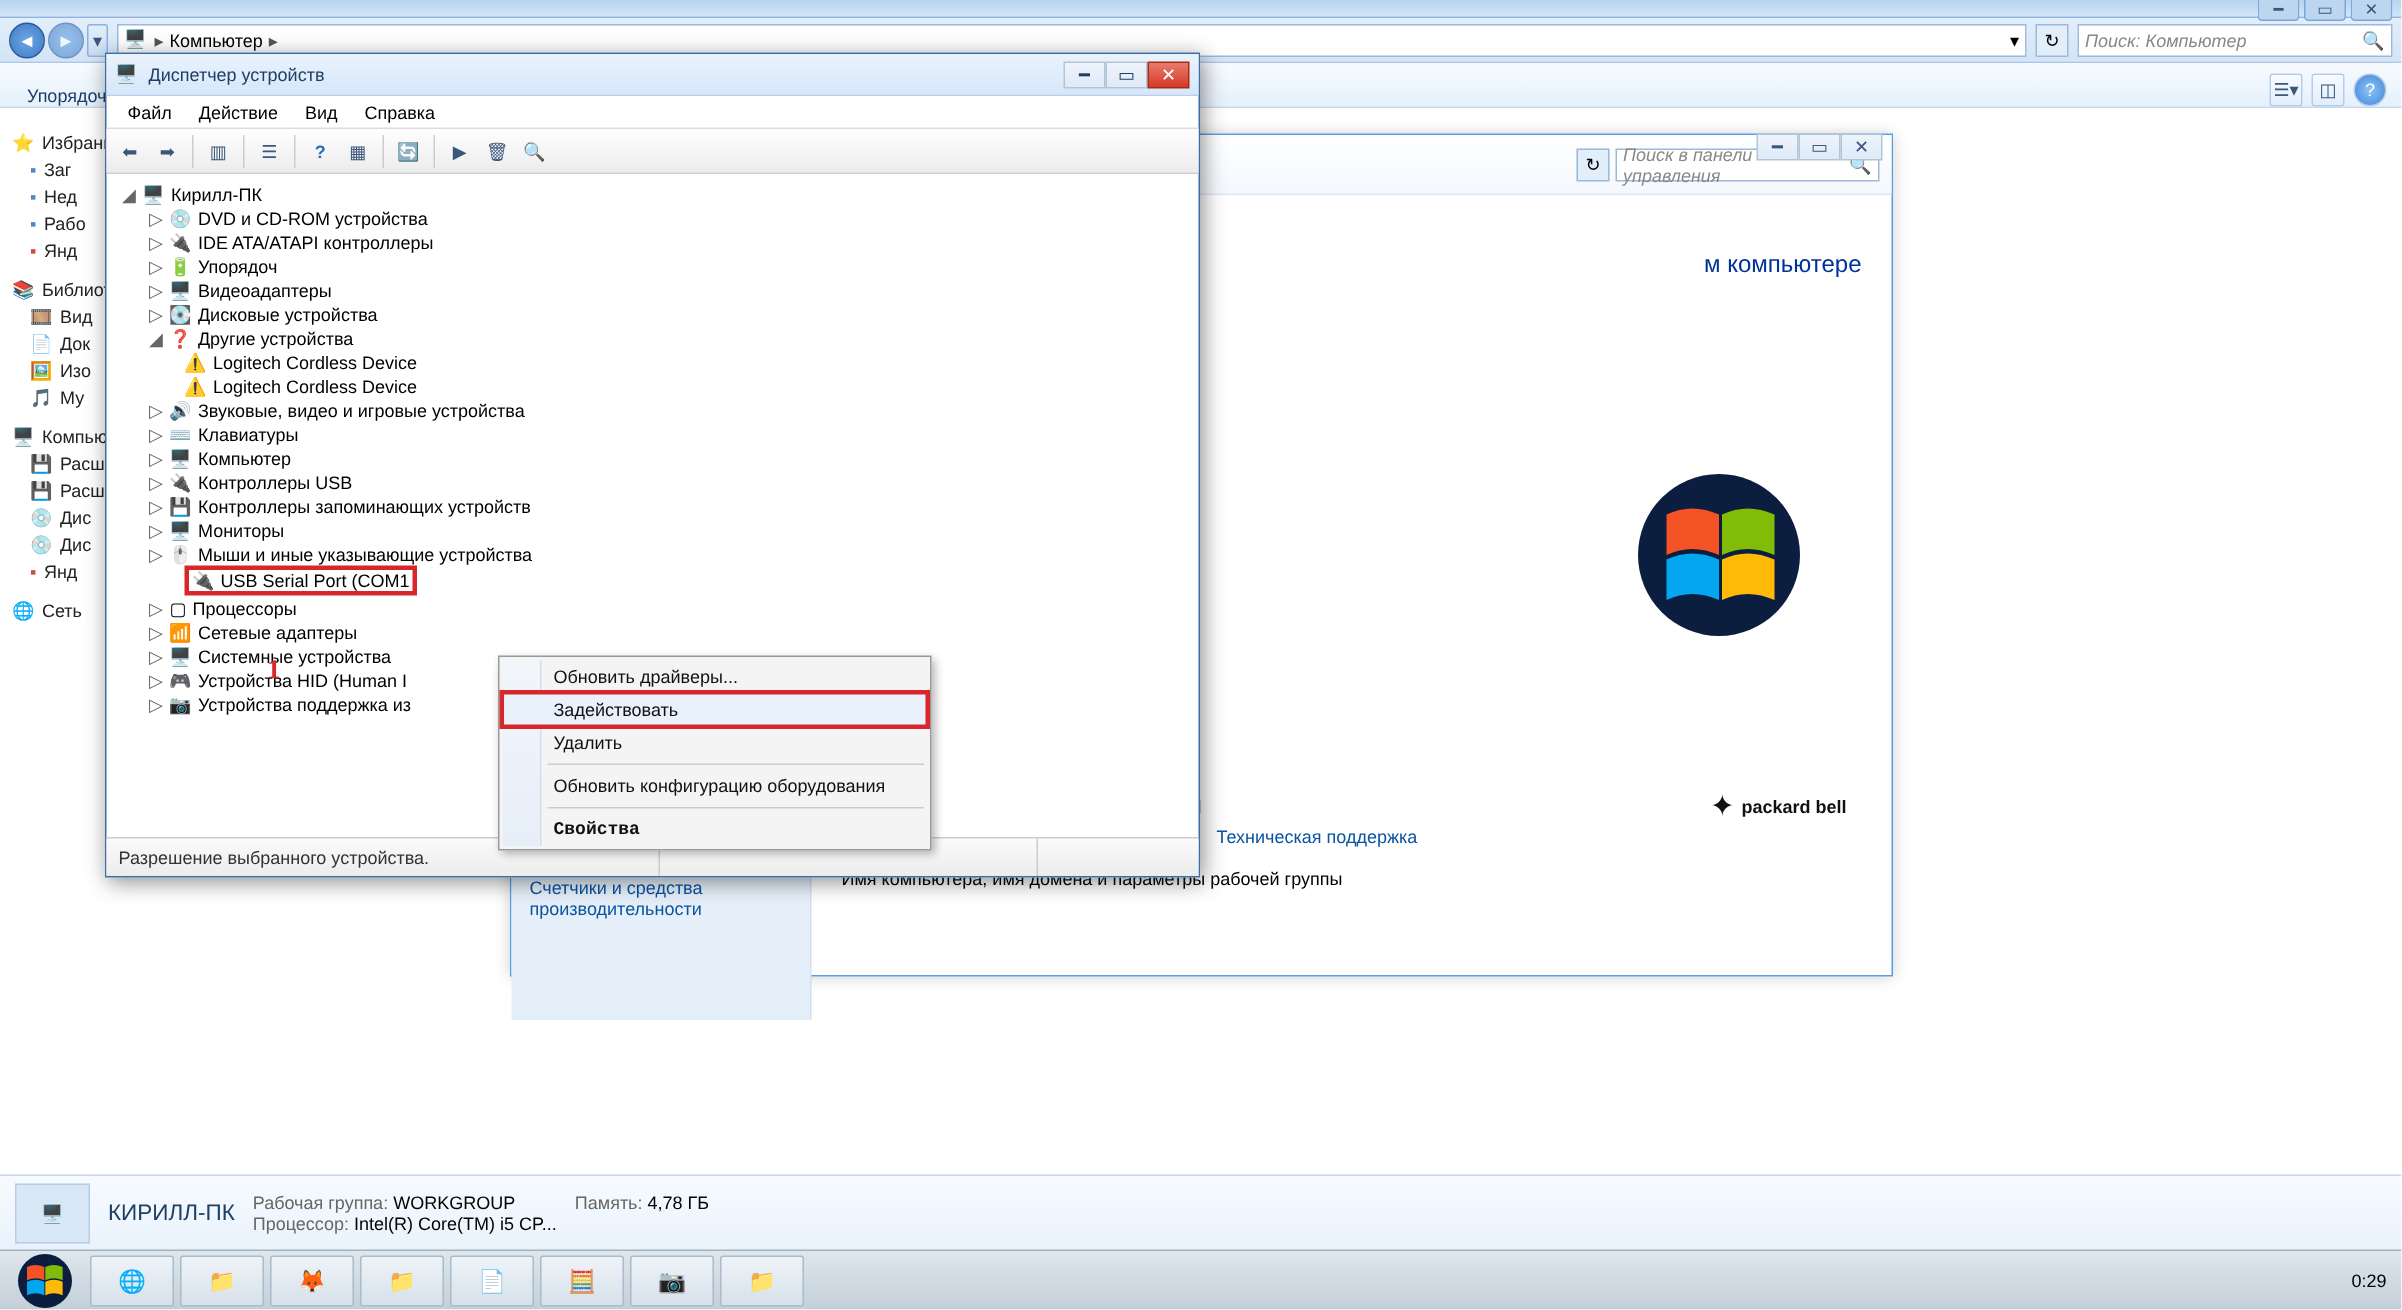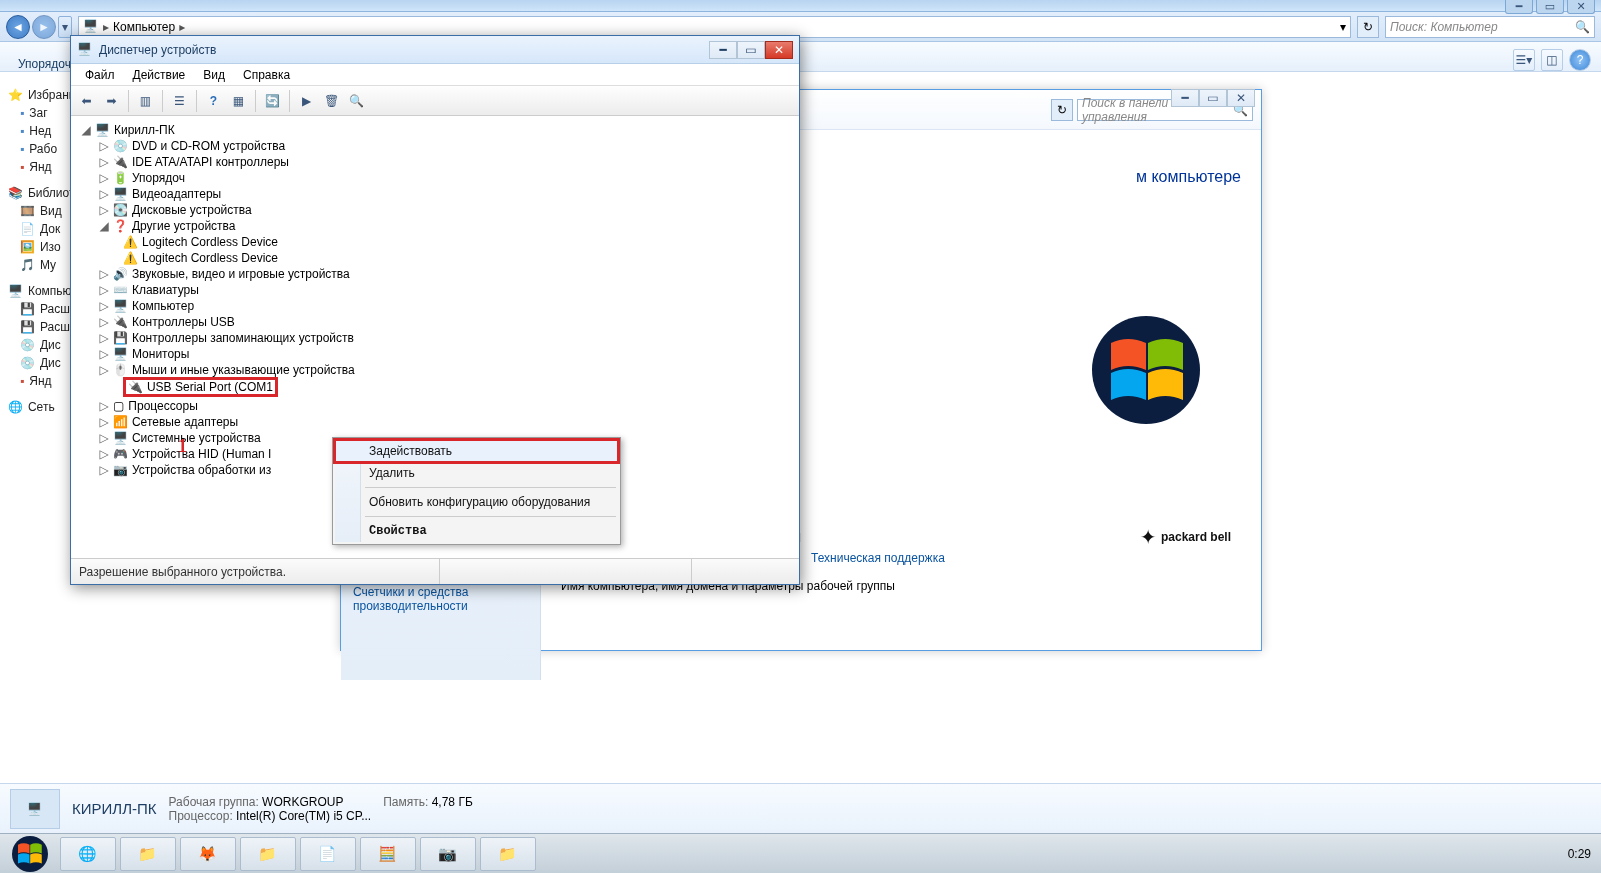--- a/index.html
+++ b/index.html
@@ -447,36 +447,37 @@
         <span>Системные устройства</span>
       </div>
     <div class="tree-item lvl2">
         <span class="exp">▷</span>
         <span>🎮</span>
         <span>Устройства HID (Human I</span>
       </div>
     <div class="tree-item lvl2">
         <span class="exp">▷</span>
         <span>📷</span>
-        <span>Устройства обработки из</span>
+        <span>Устройства поддержка из</span>
       </div>
   </div>
 
   <div class="dm-status">
     <span>Разрешение выбранного устройства.</span>
     <div class="sec" style="width:100px"></div>
     <div class="sec" style="width:100px"></div>
   </div>
 </div>
 
 <div class="annot" style="left:178px; top:436px;">1</div>
 <div class="annot" style="left:344px; top:462px;">2</div>
 
 <div class="ctx" style="left:332px; top:437px;">
   <div class="strip"></div>
+  <div class="ctx-item">Обновить драйверы...</div>
   <div class="ctx-item ctx-highlight">Задействовать</div>
   <div class="ctx-item">Удалить</div>
   <div class="ctx-sep"></div>
   <div class="ctx-item">Обновить конфигурацию оборудования</div>
   <div class="ctx-sep"></div>
   <div class="ctx-item bold">Свойства</div>
 </div>
 
 <div class="details-bar">
   <div class="thumb">🖥️</div>

